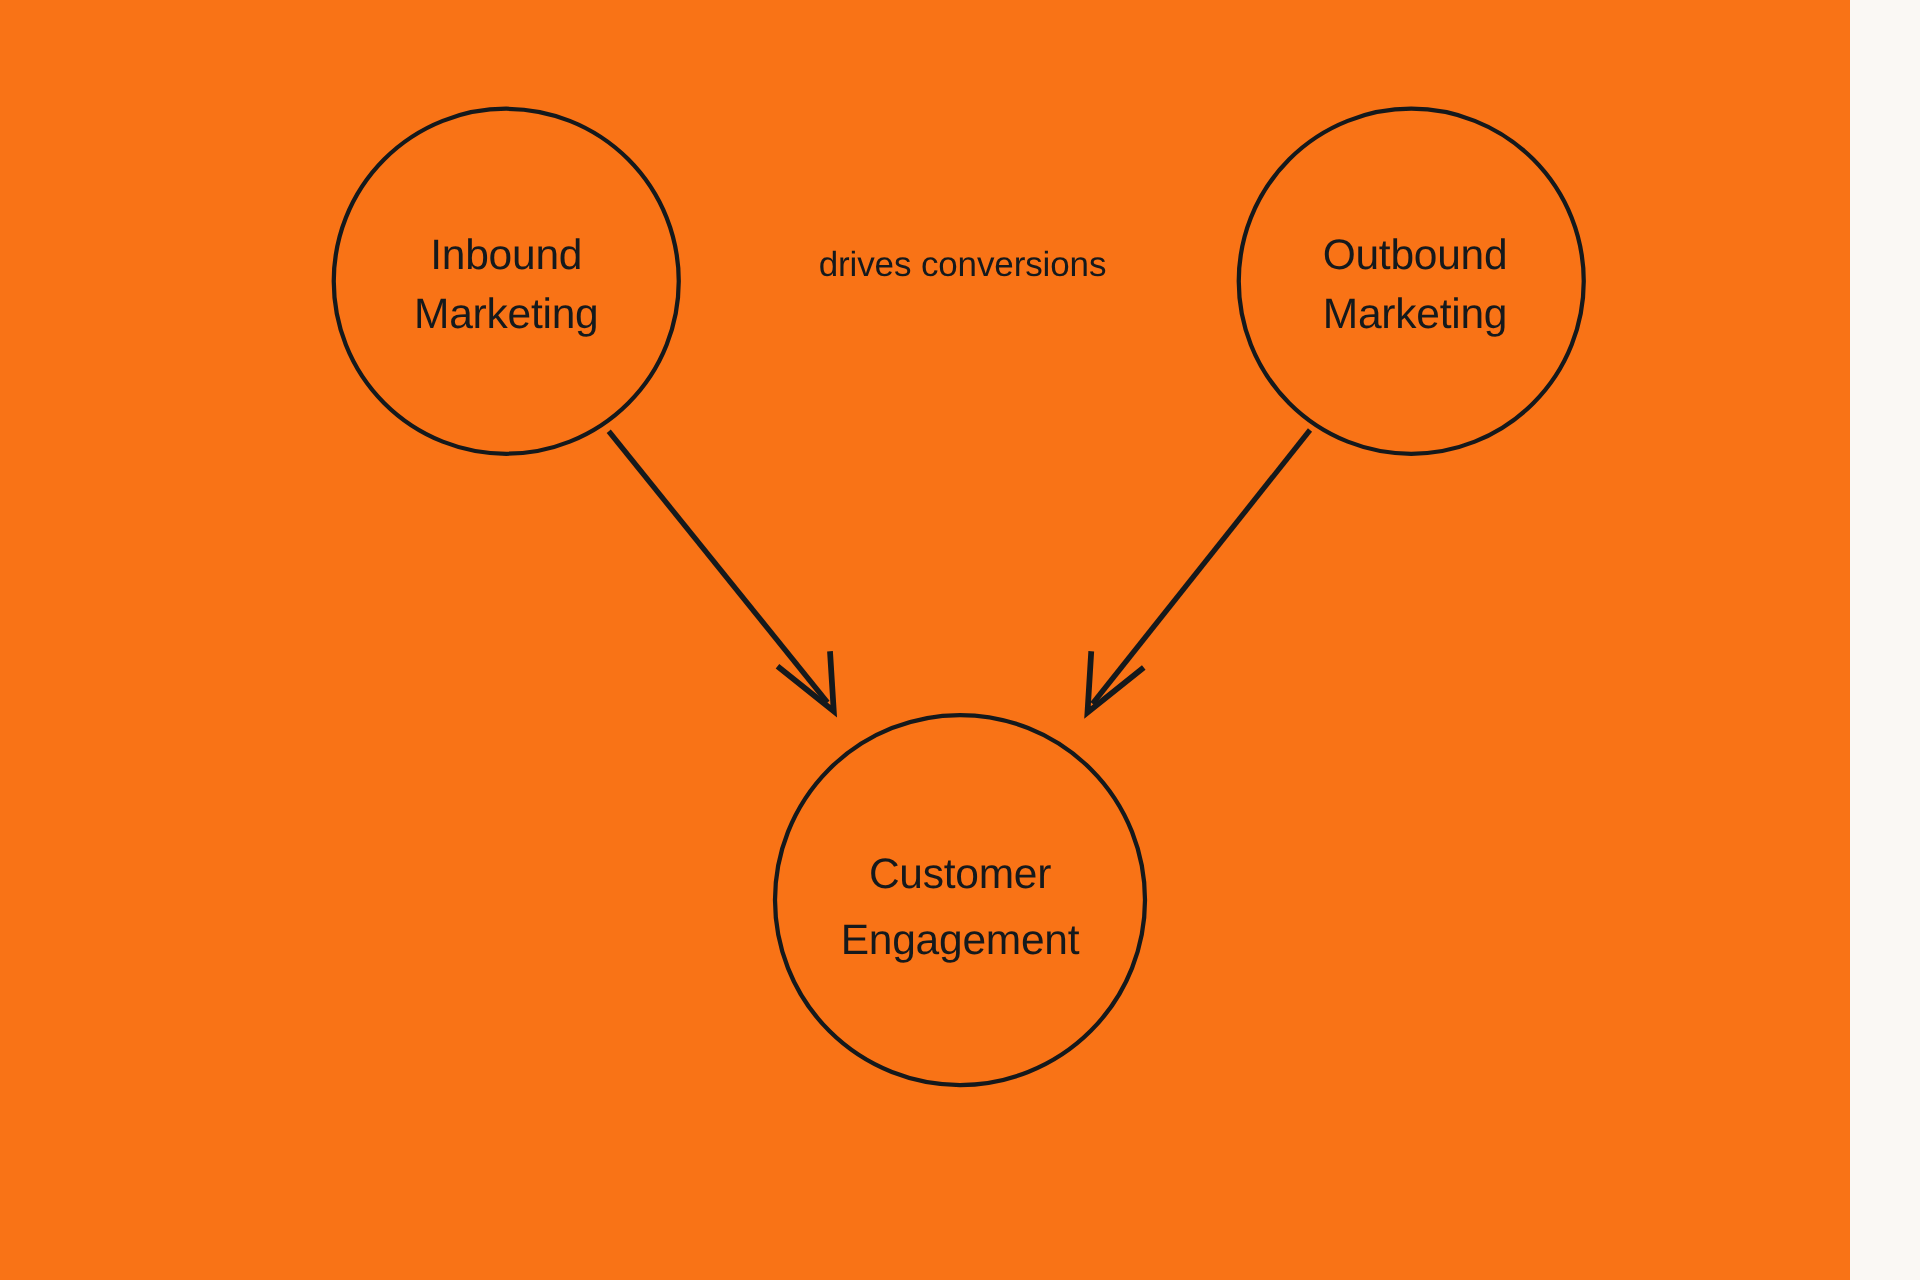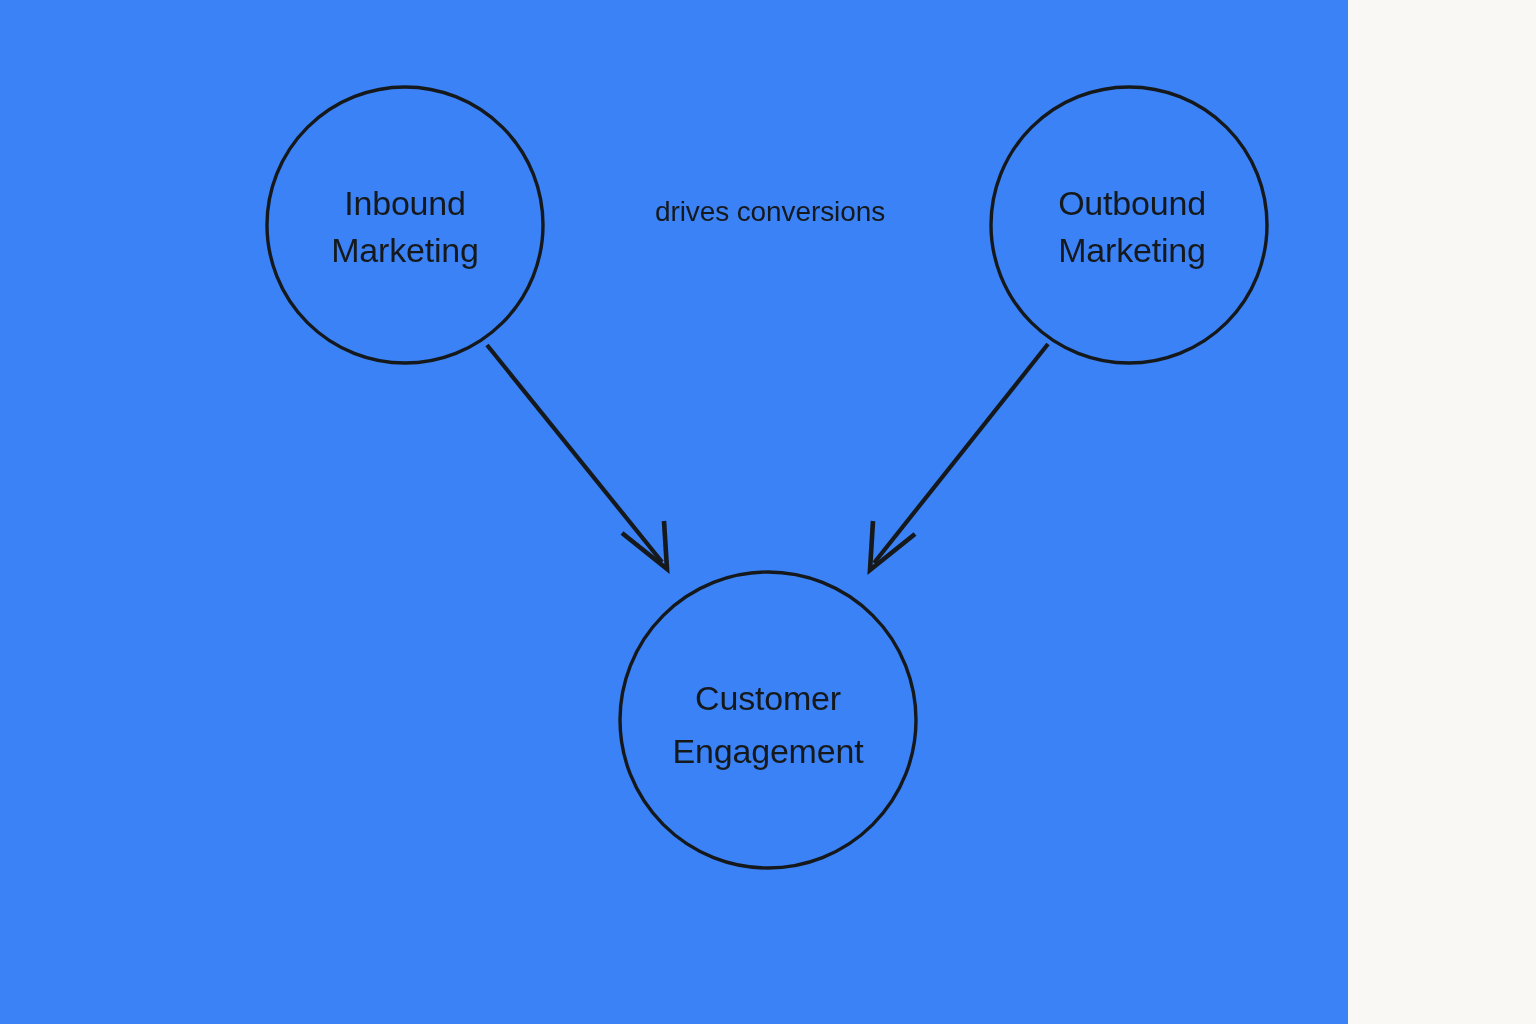--- a/index.html
+++ b/index.html
@@ -9,23 +9,23 @@
   }
   body {
     width: 1536px;
     height: 1024px;
     overflow: hidden;
     font-family: "Liberation Sans", sans-serif;
     background: #faf8f4;
   }
   #diagram-root {
     position: relative;
-    width: 1348px;
+    width: 1480px;
     height: 1024px;
-    background: #3b82f6;
+    background: #f97316;
   }
   #diagram-svg {
     position: absolute;
     top: 0;
     left: 0;
     width: 1536px;
     height: 1024px;
     display: block;
   }
   .node-circle {

